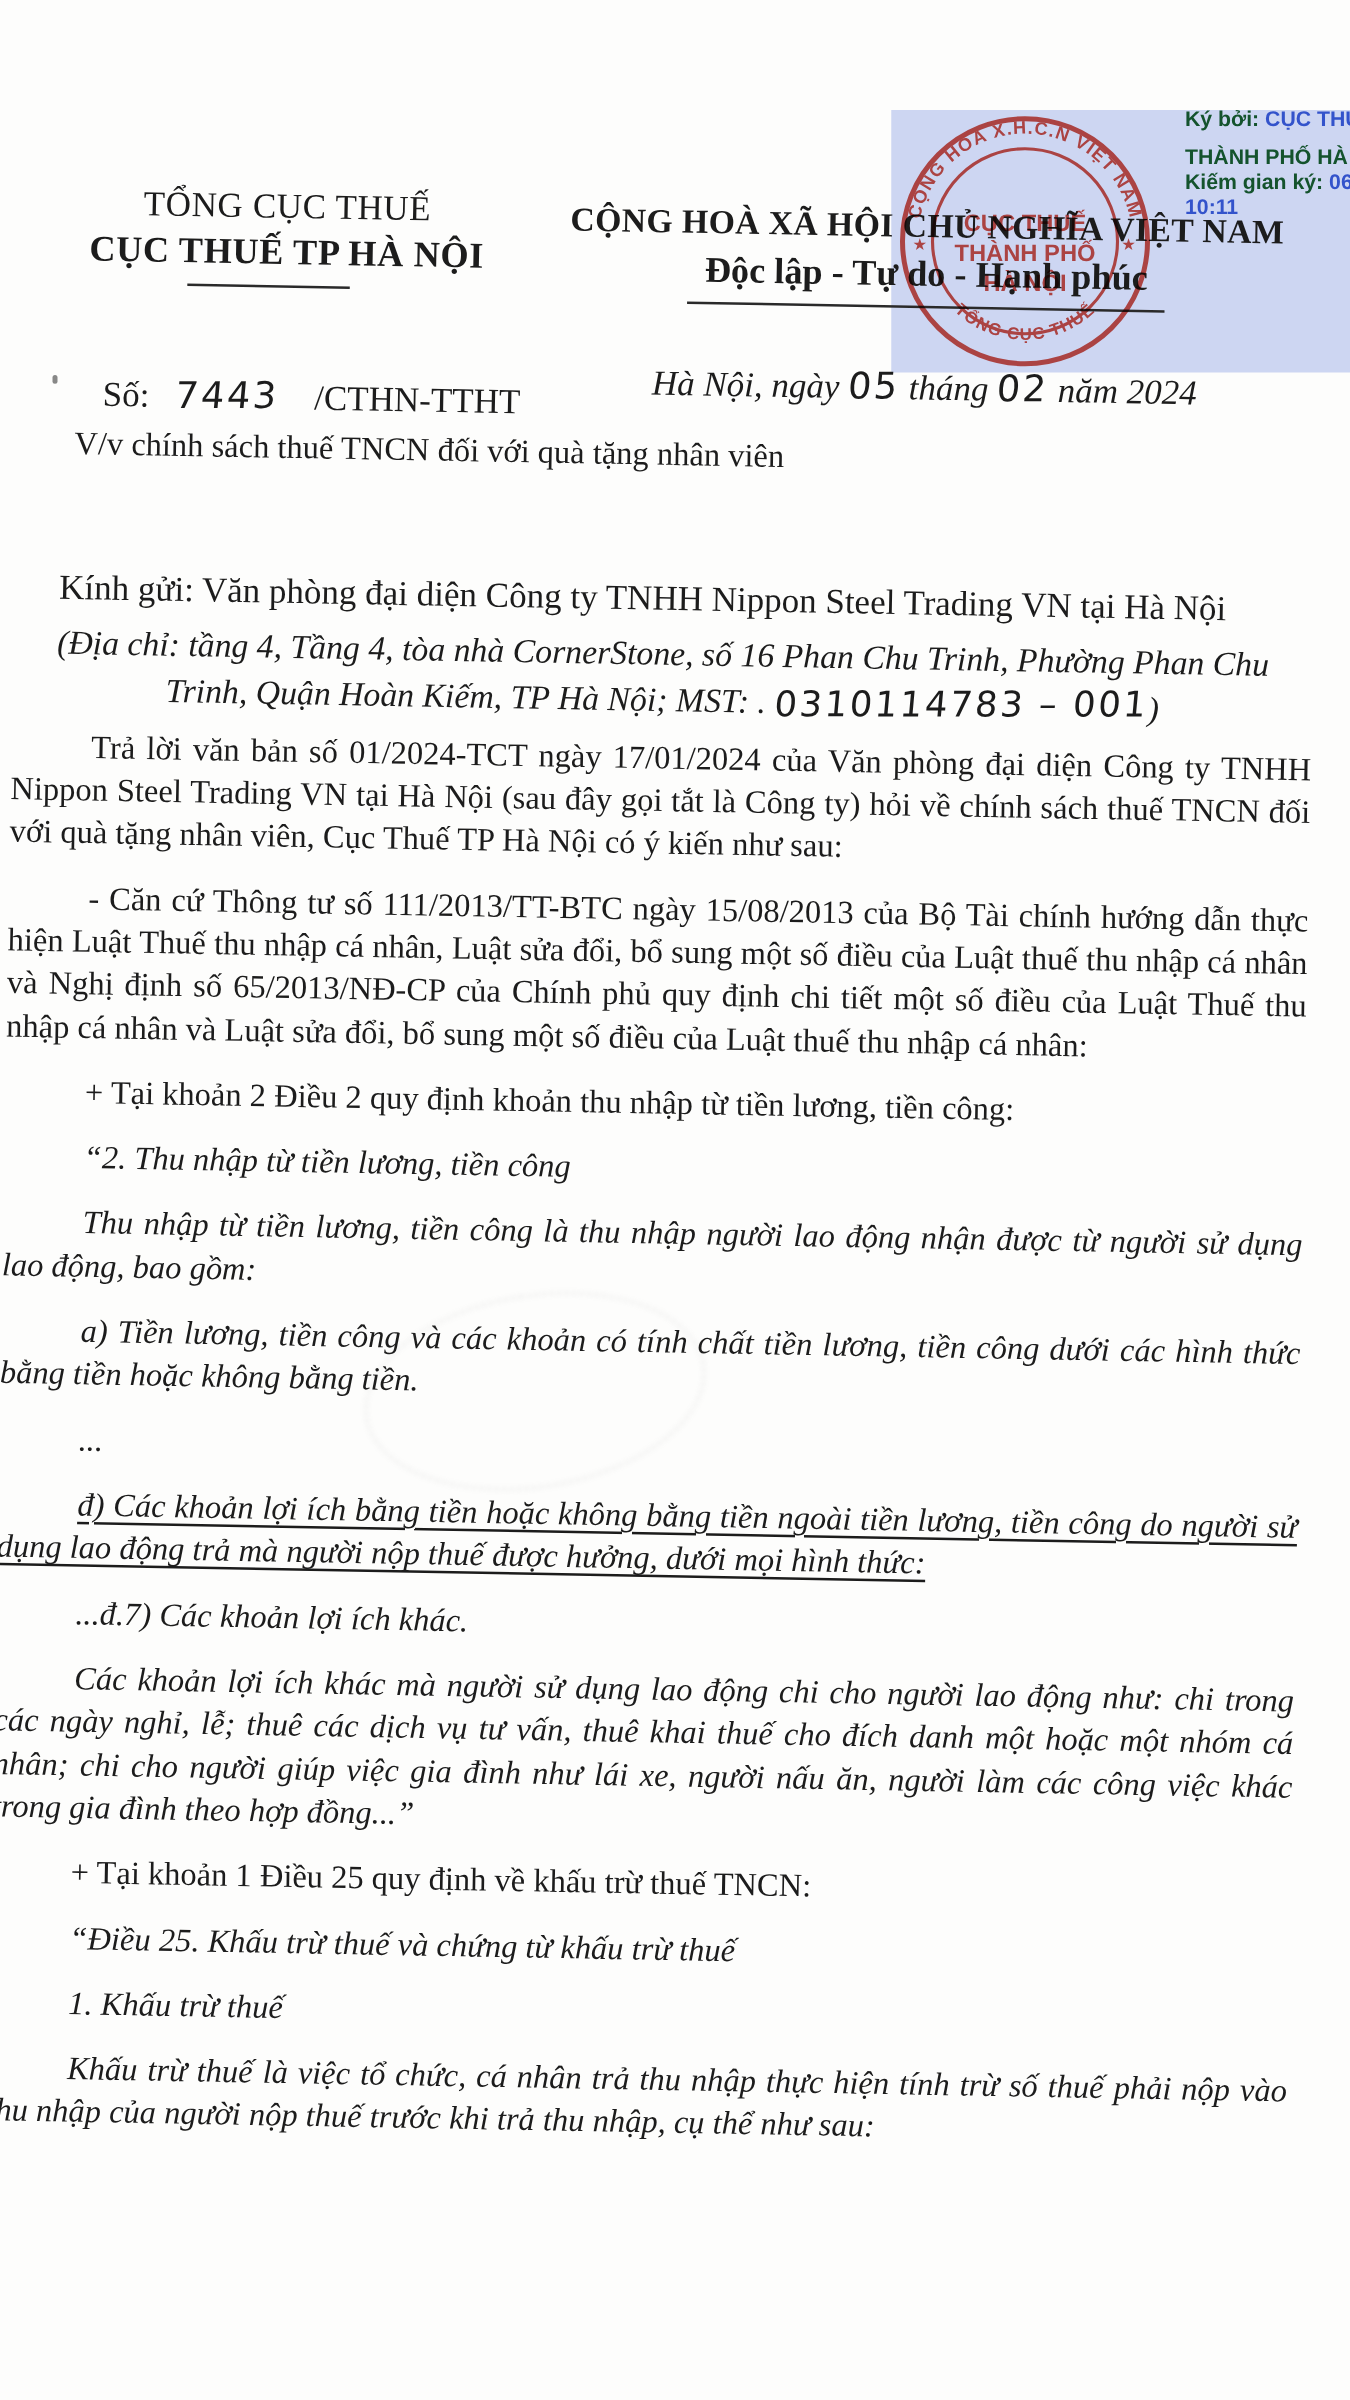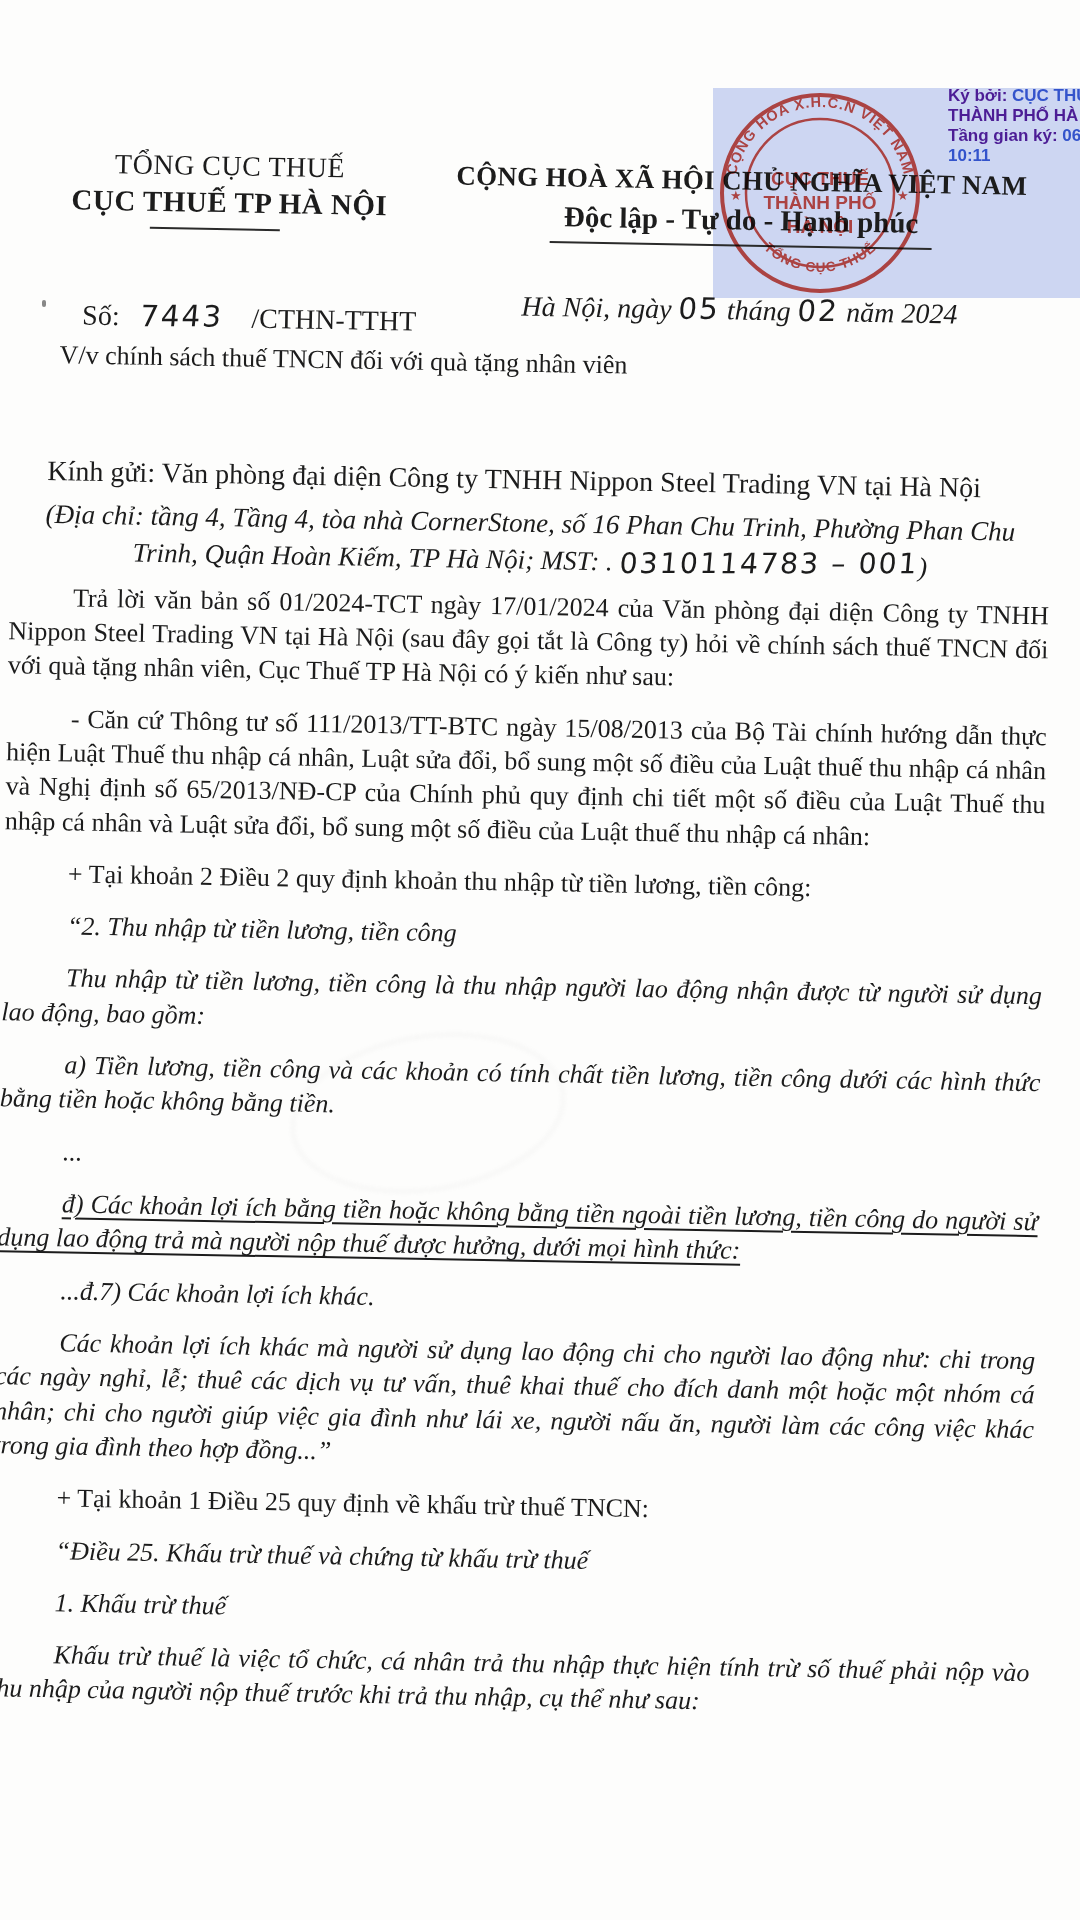--- a/index.html
+++ b/index.html
@@ -16,21 +16,21 @@
   .esign-box{
     position:absolute;left:713px;top:88px;width:400px;height:210px;
     background:#cdd6f2;z-index:1;
   }
   .esign-text{
     position:absolute;left:948px;top:86px;z-index:4;
     font-family:"Liberation Sans", sans-serif;
     font-size:17px;font-weight:bold;line-height:1.18;
     white-space:nowrap;
   }
-  .esign-red{color:#4c1d95;}
+  .esign-red{color:#14532d;margin-top:10px;}
   .esign-blue{color:#3353cb;}
   
   .tilt{
     position:absolute;inset:0;z-index:2;
     transform:rotate(1.05deg);
     transform-origin:0 0;
   }
   .hdr-left{
     position:absolute;left:68px;top:146px;width:330px;text-align:center;
   }
@@ -87,21 +87,21 @@
 </head>
 <body>
 
 <div class="page">
 
   <div class="esign-box"></div>
 
   <div class="esign-text">
     <div><span class="esign-red">Ký bởi: </span><span class="esign-blue">CỤC THU</span></div>
     <div class="esign-red">THÀNH PHỐ HÀ</div>
-    <div><span class="esign-red">Tầng gian ký: </span><span class="esign-blue">06.0</span></div>
+    <div><span class="esign-red">Kiếm gian ký: </span><span class="esign-blue">06.0</span></div>
     <div class="esign-blue">10:11</div>
   </div>
 
   <div class="tilt">
 
     <div class="hdr-left">
       <div class="org-parent">TỔNG CỤC THUẾ</div>
       <div class="org-name">CỤC THUẾ TP HÀ NỘI</div>
       <div class="rule-left"></div>
     </div>

